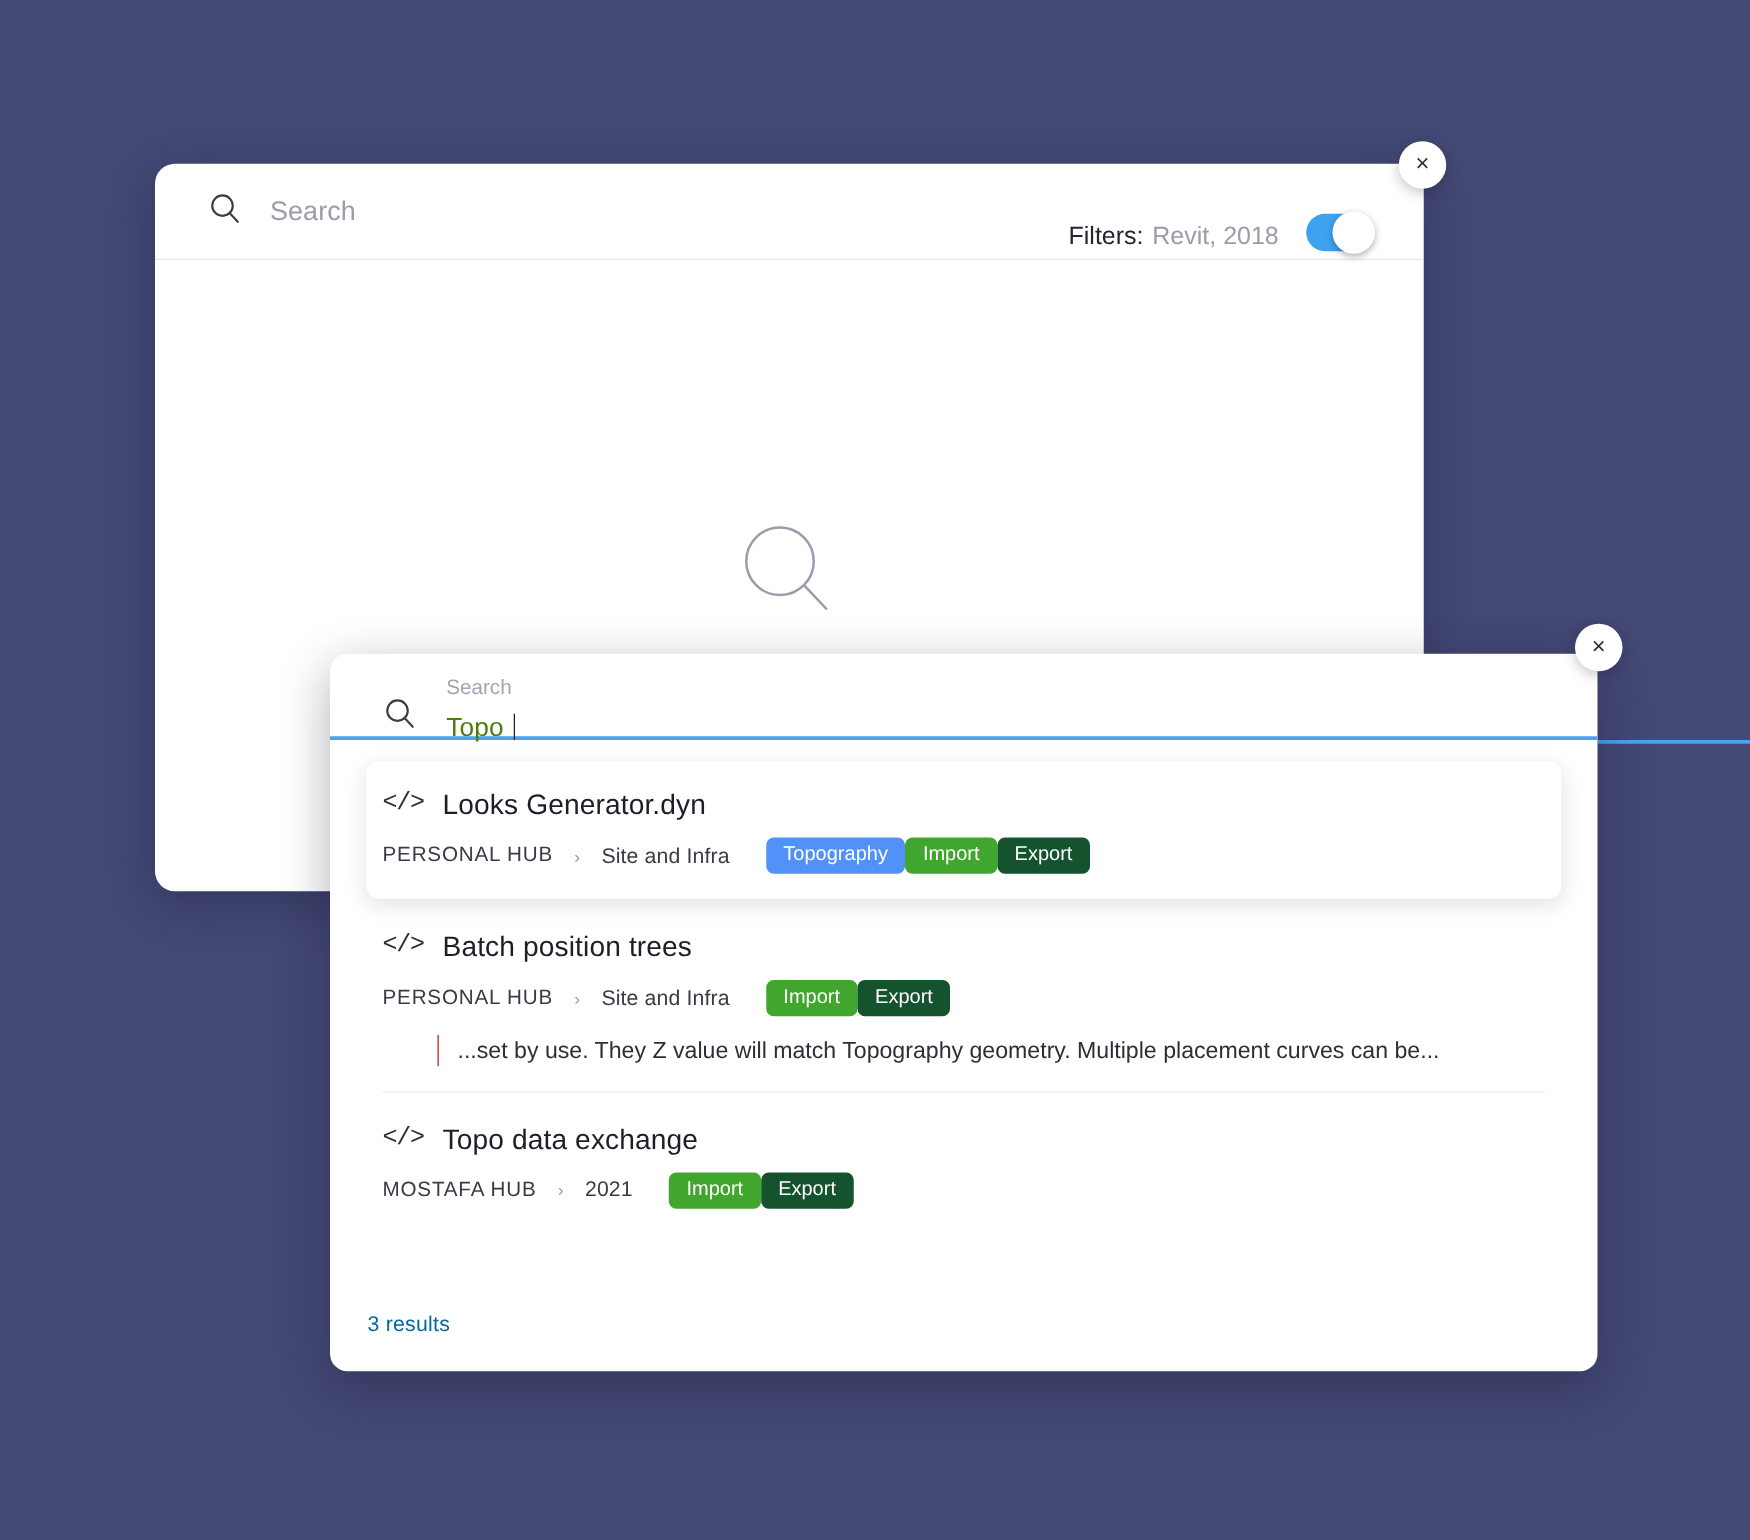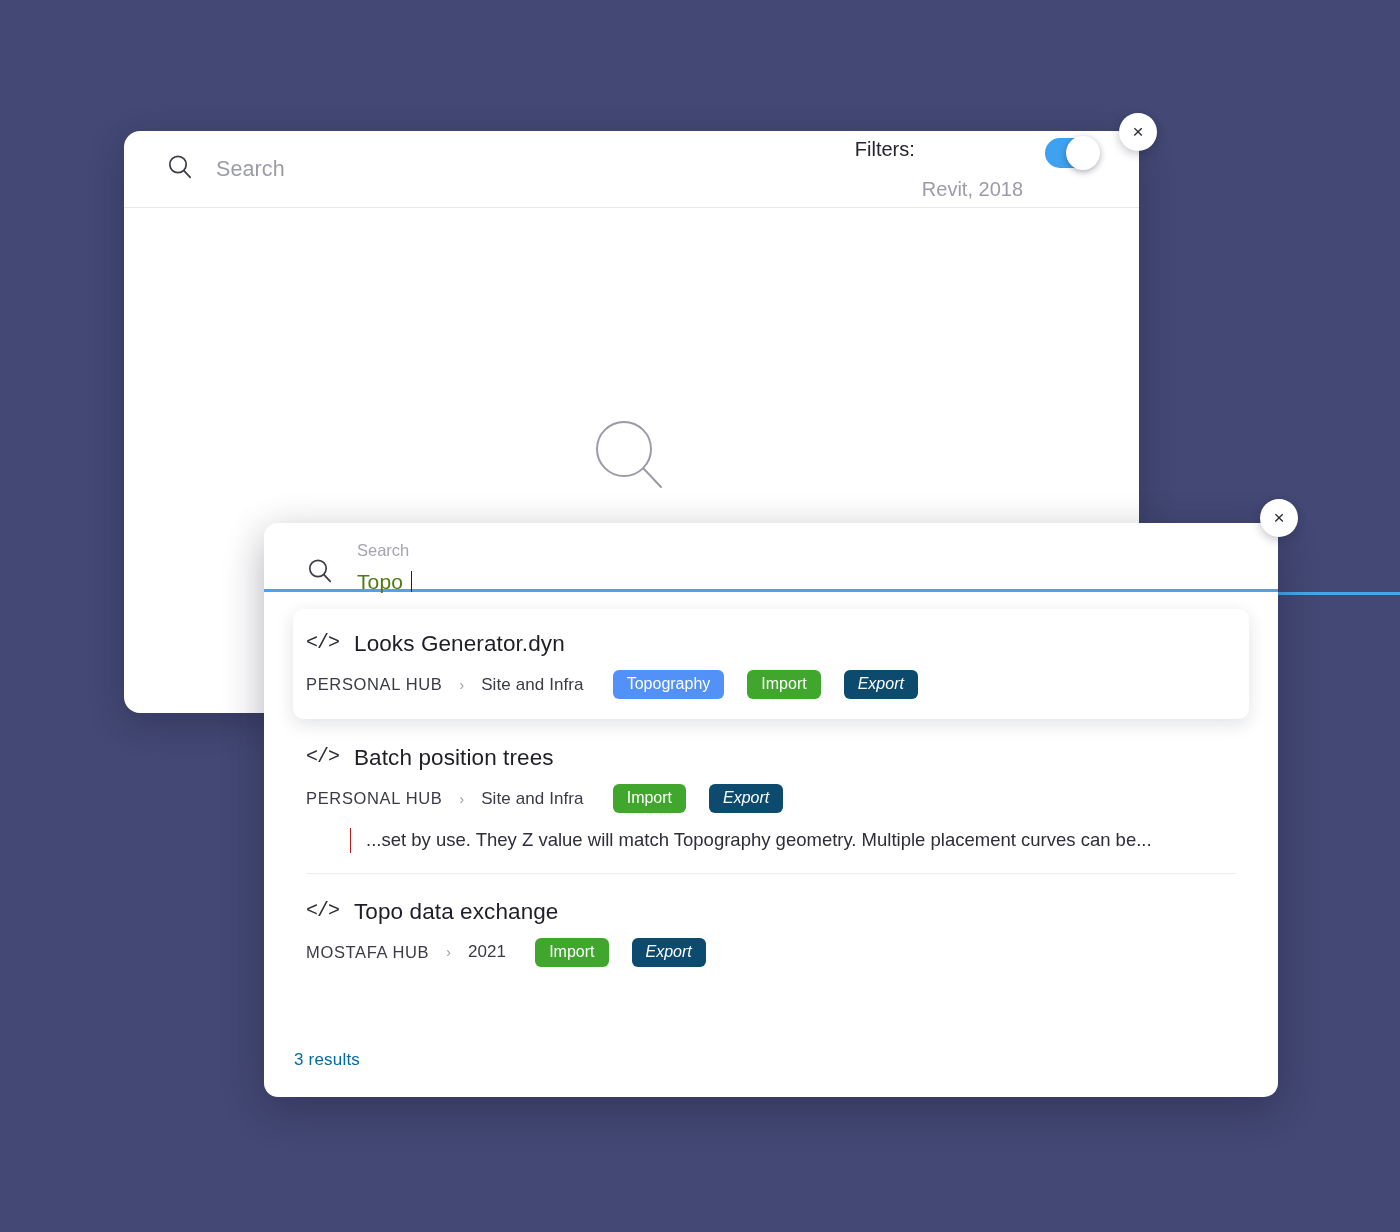--- a/index.html
+++ b/index.html
@@ -49,21 +49,21 @@
   #back-search-placeholder {
     margin-left: 22px;
     font-size: 21.5px;
     color: #9b9bab;
     letter-spacing: 0.1px;
     flex: 1 1 auto;
   }
 
   #back-filters {
     display: flex;
-    align-items: flex-start;
+    align-items: flex-end;
     gap: 0px;
     white-space: nowrap;
   }
 
   #back-filters-label {
     font-size: 20px;
     color: #23242e;
     font-weight: 500;
   }
 
@@ -294,35 +294,35 @@
 
   .folder-name {
     font-size: 17px;
     color: #3a3b46;
     letter-spacing: 0.1px;
   }
 
   .tags {
     display: flex;
     align-items: center;
-    gap: 23px;
+    gap: 0;
     margin-left: 29px;
   }
 
   .tag {
     font-size: 16px;
     color: #ffffff;
     padding: 6px 14px 7px 14px;
     border-radius: 6px;
     line-height: 1;
     white-space: nowrap;
   }
   .tag-blue   { background: #5291f7; }
   .tag-green  { background: #41a62e; }
-  .tag-orange { background: #0c4a6e; font-style: italic; }
+  .tag-orange { background: #14532d; }
 
   .snippet {
     margin-top: 15px;
     margin-left: 44px;
     padding-left: 15px;
     border-left: 1px solid #b91c1c;
     font-size: 18.5px;
     color: #2d2e38;
     line-height: 1.35;
   }

